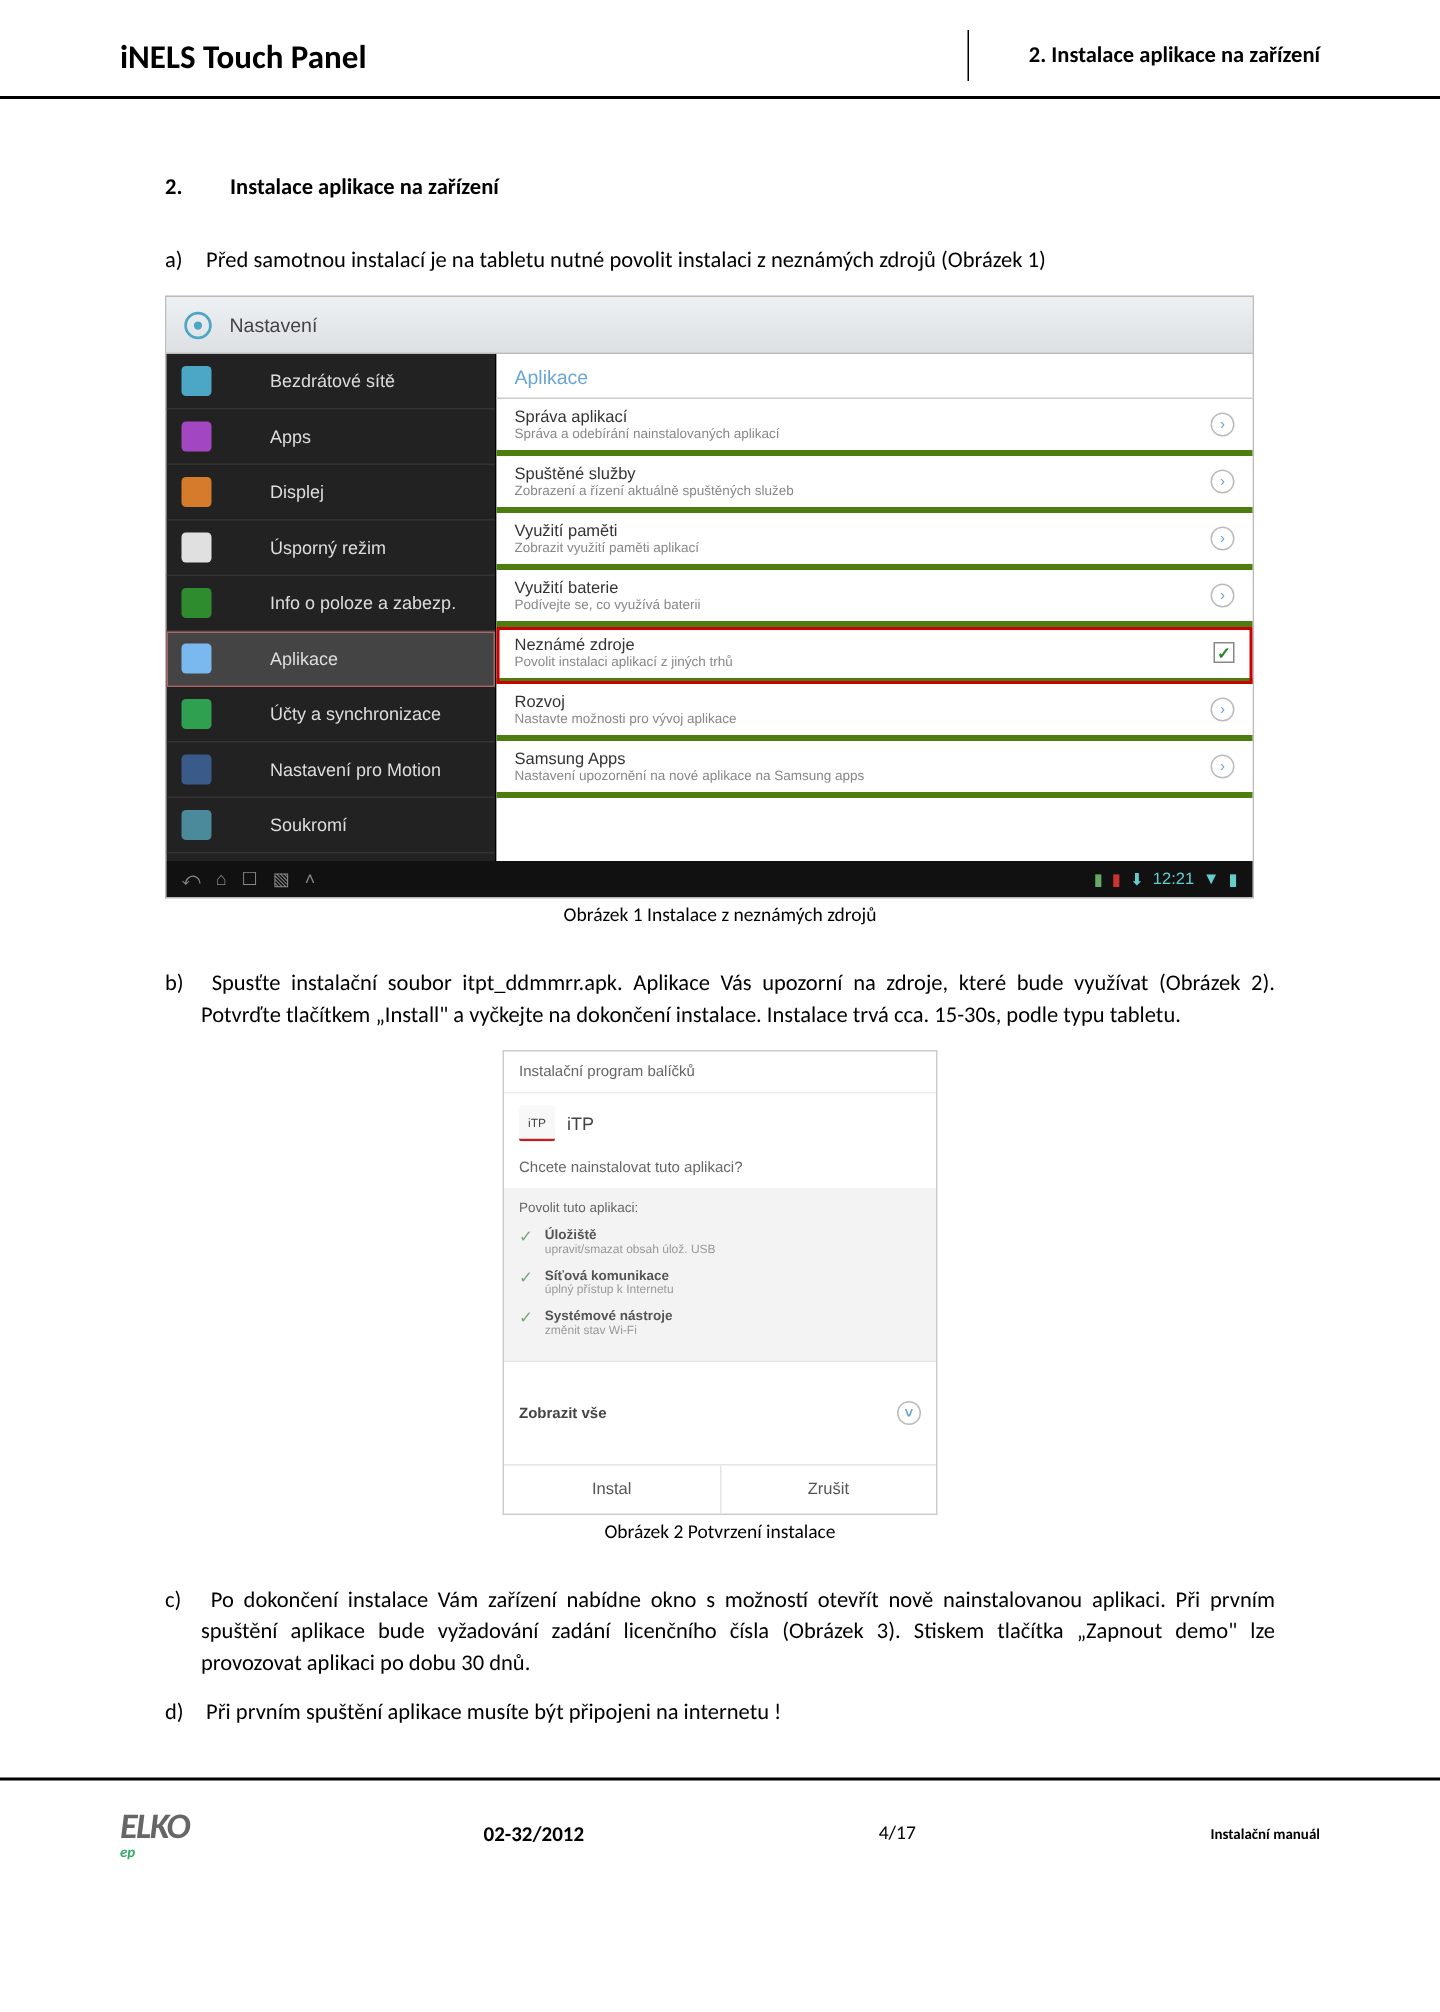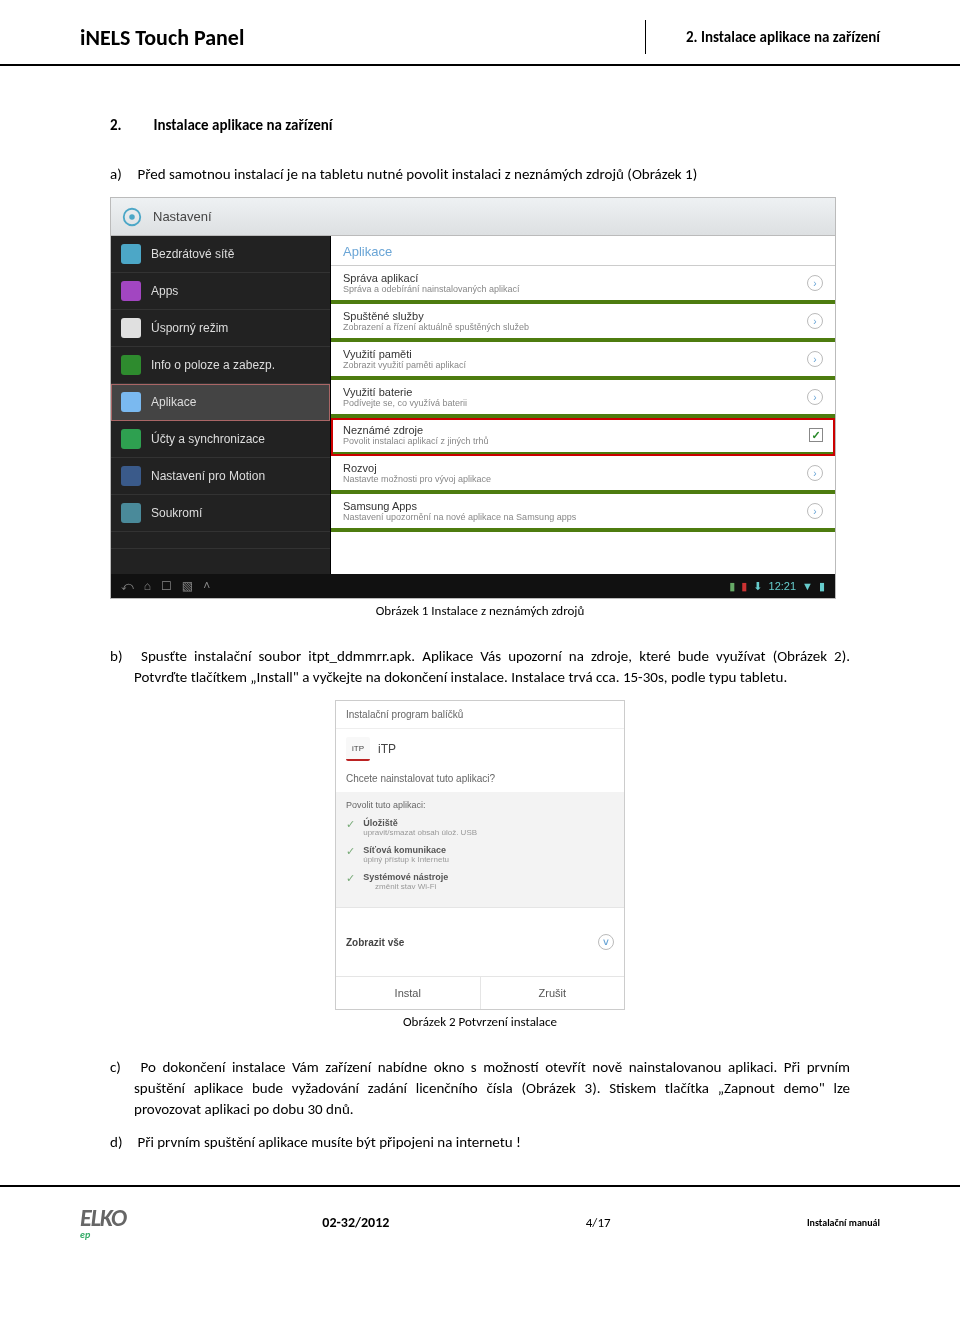--- a/index.html
+++ b/index.html
@@ -16,21 +16,21 @@
   .list-item .letter { display: inline-block; width: 24px; margin-left: -24px; }
   .caption { text-align: center; font-weight: normal; font-size: 13px; margin-top: 4px; margin-bottom: 28px; }
 
   
   .sshot1 { width: 726px; border: 1px solid #bbb; font-family: Arial, sans-serif; font-size: 11px; color: #333; background: #eee; }
   .s1-header { height: 38px; background: linear-gradient(#eef1f3,#dde0e2); display: flex; align-items: center; padding: 16px 10px; border-bottom: 1px solid #bbb; }
   .s1-gear { width: 22px; height: 22px; margin-right: 10px; }
   .s1-title { color: #444; font-size: 13px; }
   .s1-body { display: flex; height: 338px; }
   .s1-left { width: 220px; background: #222; border-right: 1px solid #000; overflow: hidden; }
-  .s1-left-item { display: flex; align-items: center; padding: 8px 10px; border-bottom: 1px solid #333; color: #ddd; font-size: 12px; }
+  .s1-left-item { display: flex; align-items: center; padding: 8px 10px; border-bottom: 1px solid #333; color: #ddd; font-size: 12px; gap: 29px; }
   .s1-left-item .ic { width: 20px; height: 20px; margin-right: 10px; border-radius: 3px; flex-shrink: 0; }
   .s1-left-item.sel { background: #444; outline: 1px solid #a66; outline-offset: -1px; }
   .s1-right { flex: 1; background: #fff; }
   .s1-right-header { color: #6aa5d6; font-size: 13px; padding: 8px 12px 6px; border-bottom: 1px solid #ccc; }
   .s1-option { padding: 6px 12px; border-bottom: 4px solid #4d7c0f; display: flex; align-items: center; justify-content: space-between; }
   .s1-option .txt { flex: 1; }
   .s1-option .t1 { color: #333; font-size: 11px; }
   .s1-option .t2 { color: #888; font-size: 9px; }
   .s1-option.hl { outline: 2px solid #c00; outline-offset: -2px; }
   .s1-chev { width: 16px; height: 16px; border: 1px solid #bbb; border-radius: 50%; display: flex; align-items: center; justify-content: center; color: #6aa5d6; font-size: 10px; }
@@ -45,21 +45,21 @@
   .s2-title { padding: 8px 10px; color: #666; border-bottom: 1px solid #eee; font-size: 10px; }
   .s2-app { display: flex; align-items: center; padding: 8px 10px; }
   .s2-appicon { width: 24px; height: 24px; margin-right: 8px; border-bottom: 2px solid #b22; border-radius: 2px; display: flex; align-items: center; justify-content: center; font-size: 8px; color: #444; background: #f8f8f8; }
   .s2-appname { font-size: 12px; color: #444; }
   .s2-question { padding: 4px 10px 8px; color: #666; font-size: 10px; }
   .s2-block { background: #f3f3f3; padding: 8px 10px; }
   .s2-block-title { color: #666; font-size: 9px; margin-bottom: 8px; }
   .s2-perm { display: flex; margin-bottom: 8px; }
   .s2-tick { color: #7a7; margin-right: 8px; font-size: 11px; }
   .s2-perm .pt { color: #555; font-weight: bold; font-size: 9px; }
-  .s2-perm .ps { color: #999; font-size: 8px; text-align: center; }
+  .s2-perm .ps { color: #999; font-size: 8px; }
   .s2-showall { display: flex; justify-content: space-between; align-items: center; padding: 26px 10px; border-top: 1px solid #e5e5e5; font-weight: bold; color: #444; font-size: 10px;}
   .s2-btns { display: flex; border-top: 1px solid #e5e5e5; }
   .s2-btn { flex: 1; text-align: center; padding: 10px 0; color: #555; font-size: 11px; }
   .s2-btn + .s2-btn { border-left: 1px solid #e5e5e5; }
 
   
   .footer { border-top: 2px solid #000; padding: 16px 80px 10px; margin-top: auto; }
   .footer-row { display: flex; align-items: center; justify-content: space-between; }
   .logo { font-style: italic; font-weight: bold; font-size: 24px; color: #666; letter-spacing: -1px; }
   .logo .ep { font-size: 10px; color: #3a6; display: block; letter-spacing: 0; margin-top: -4px; }
@@ -99,20 +99,24 @@
       </div>
       <div class="s1-body">
         <div class="s1-left" id="s1-left">
             <div class="s1-left-item">
               <div class="ic" style="background: rgb(76, 167, 199);"></div>
               <span>Bezdrátové sítě</span>
             </div>
             <div class="s1-left-item">
               <div class="ic" style="background: rgb(162, 70, 193);"></div>
               <span>Apps</span>
+            </div>
+            <div class="s1-left-item">
+              <div class="ic" style="background: rgb(214, 122, 44);"></div>
+              <span>Displej</span>
             </div>
             <div class="s1-left-item">
               <div class="ic" style="background: rgb(224, 224, 224);"></div>
               <span>Úsporný režim</span>
             </div>
             <div class="s1-left-item">
               <div class="ic" style="background: rgb(46, 139, 46);"></div>
               <span>Info o poloze a zabezp.</span>
             </div>
             <div class="s1-left-item sel">

